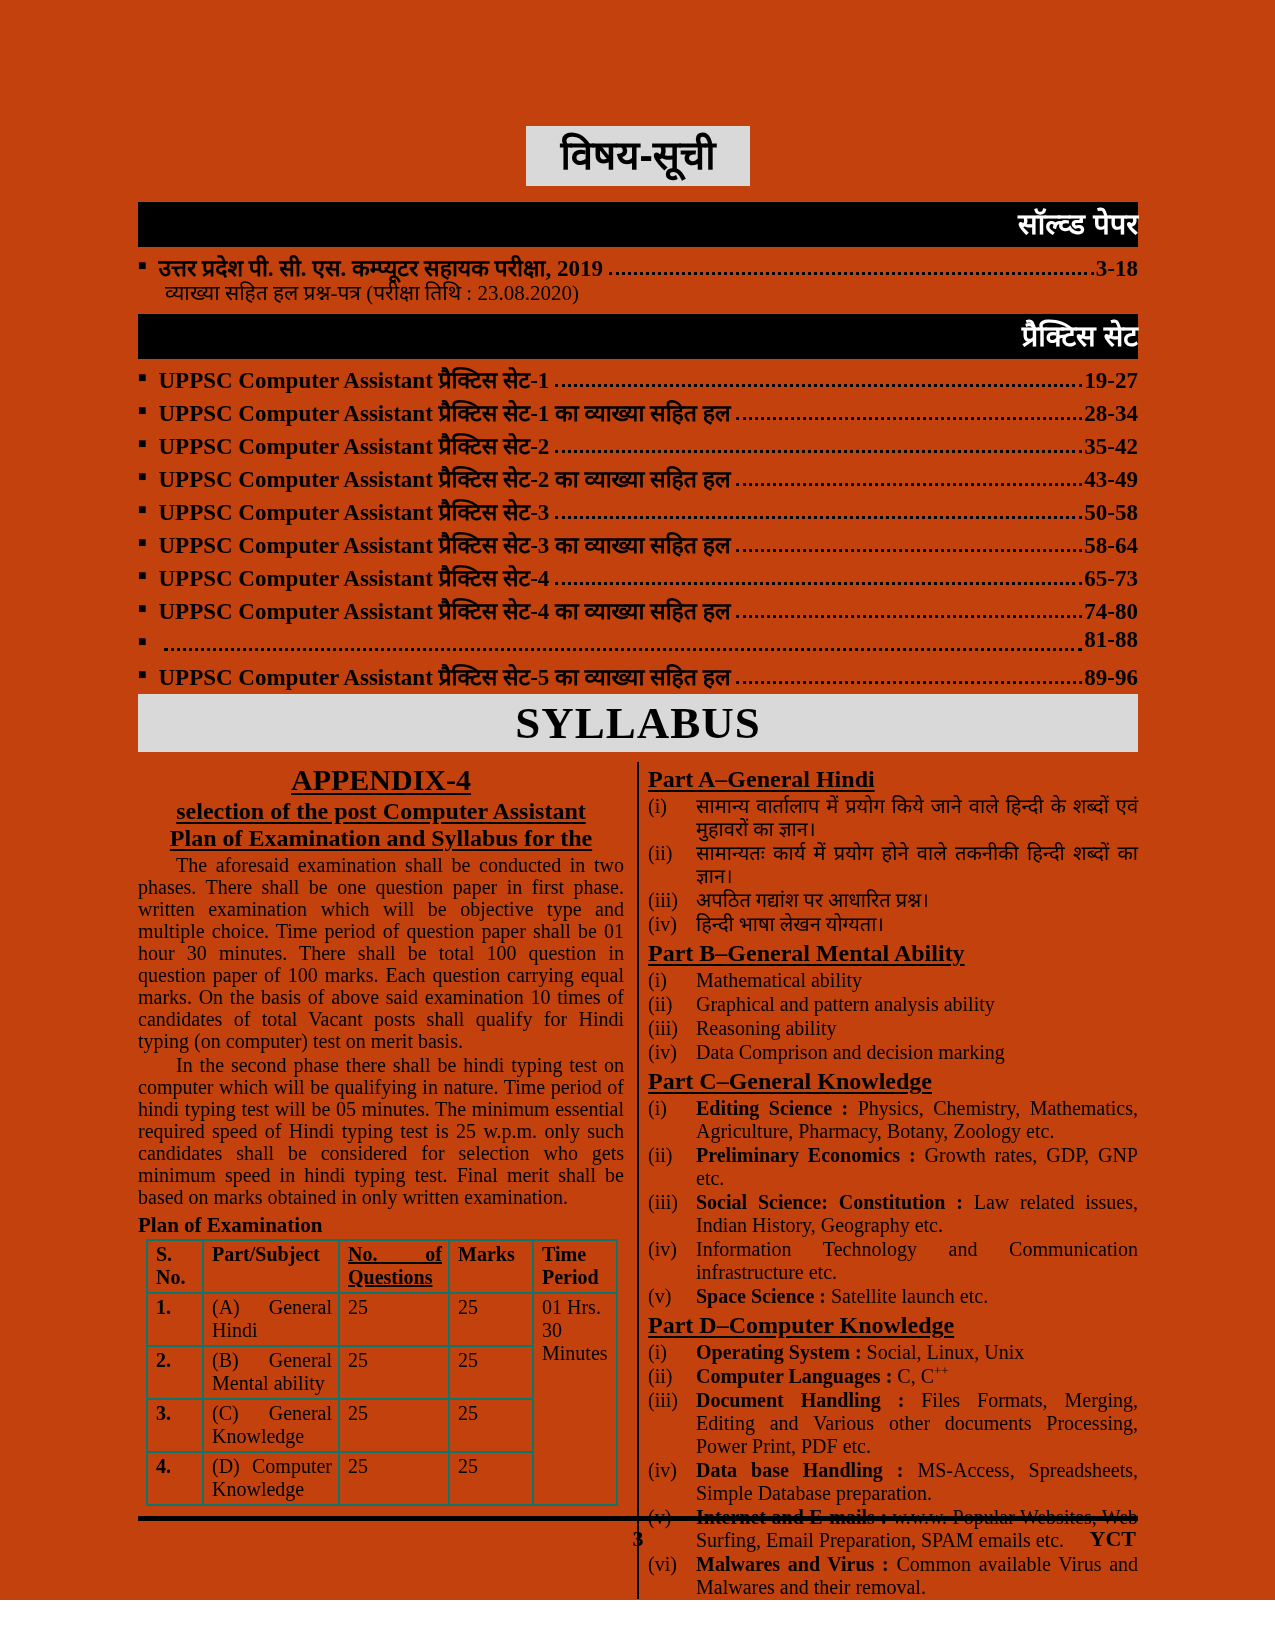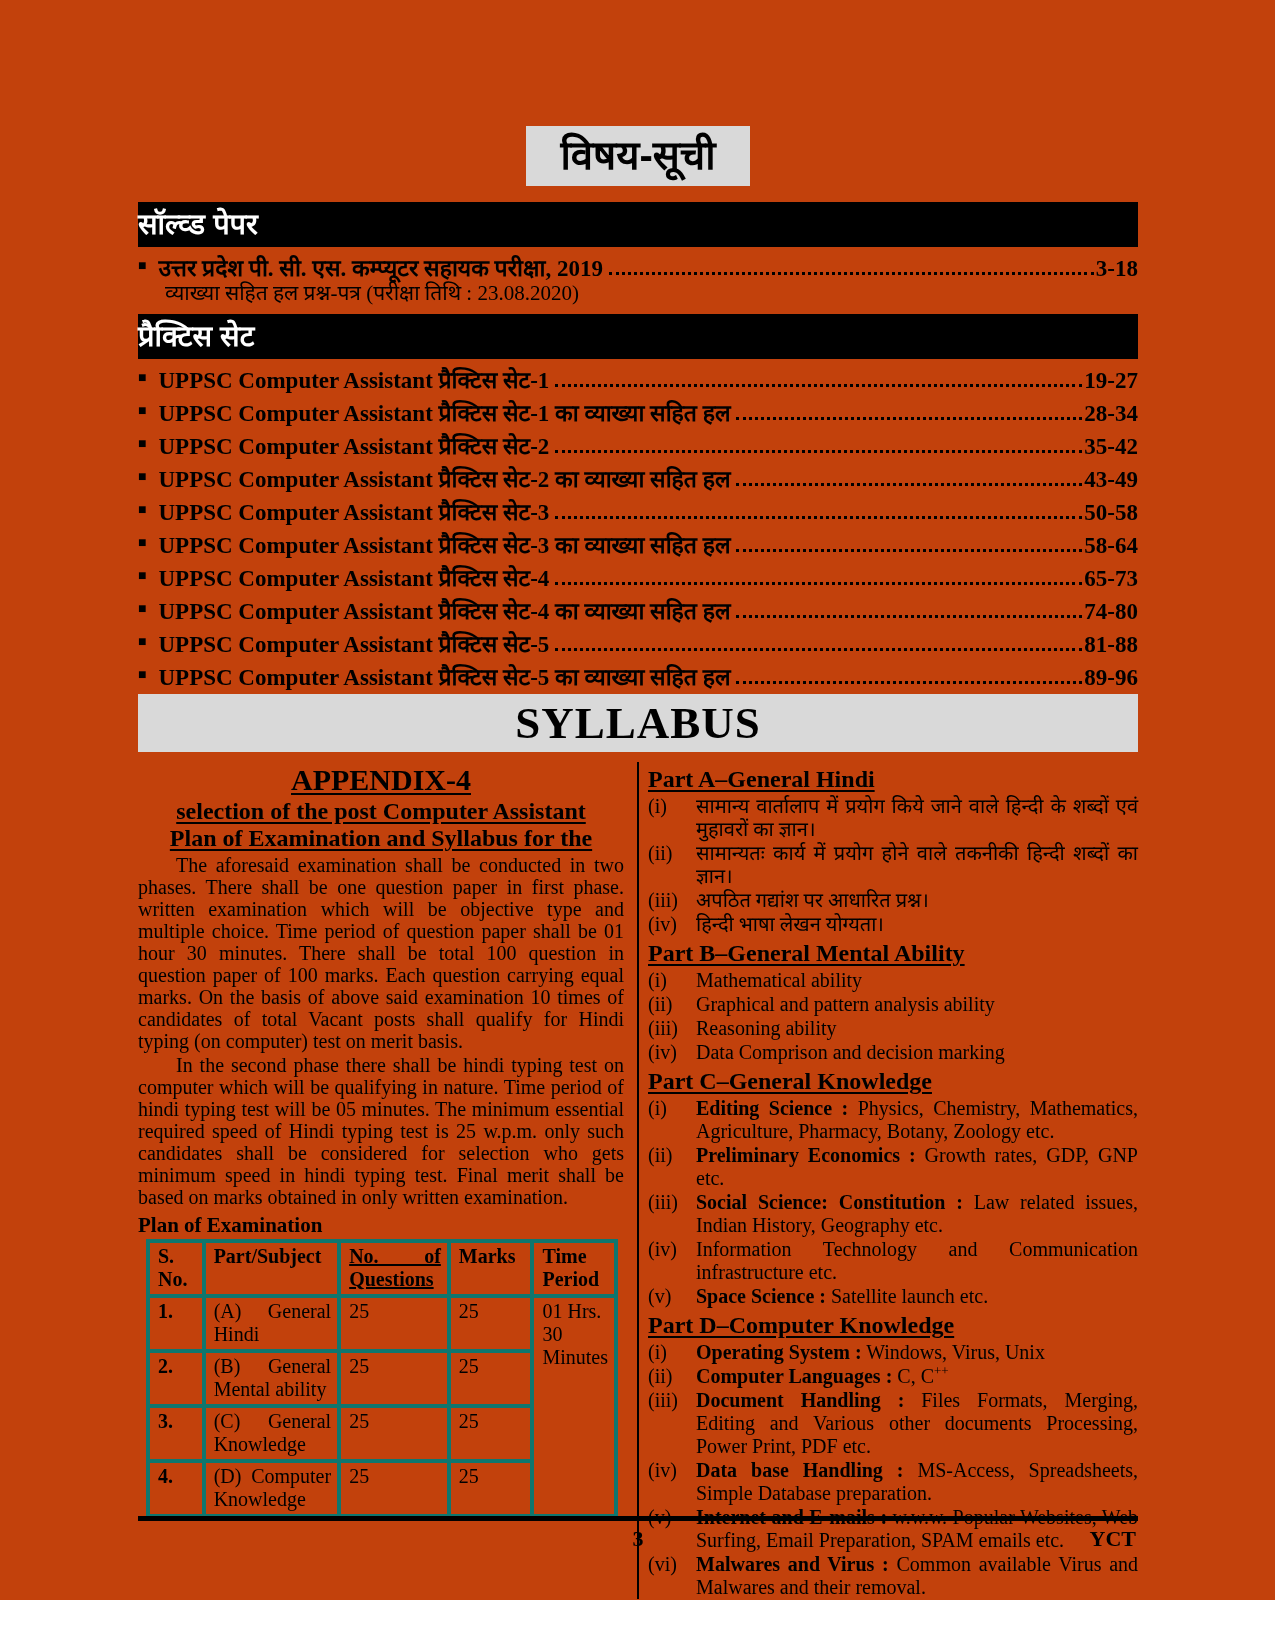--- a/index.html
+++ b/index.html
@@ -26,21 +26,21 @@
   .title-box span {
     font-family: "Liberation Sans", sans-serif;
     font-weight: bold; font-size: 40px; line-height: 58px;
   }
 
   
   .banner {
     margin-top: 16px;
     height: 45px;
     background: #000000;
-    text-align: left;
+    text-align: right;
   }
   .banner span {
     color: #ffffff;
     font-family: "Liberation Sans", sans-serif;
     font-weight: bold; font-size: 29px; line-height: 45px;
   }
   .banner.practice { margin-top: 7px; }
 
   
   .toc-row {
@@ -90,21 +90,21 @@
   .para {
     font-size: 20px; line-height: 22px;
     text-align: justify; text-indent: 38px;
     margin-top: 2px;
   }
 
   .plan-title { text-align: left; font-weight: bold; font-size: 21px; line-height: 28px; margin-top: 3px; }
 
   table.plan-table { border-collapse: collapse; margin-left: 8px; width: 472px; }
   .plan-table th, .plan-table td {
-    border: 4px solid #0f766e;
+    border: 2px solid #0f766e;
     font-size: 20px; line-height: 23px;
     padding: 2px 6px 3px 8px;
     vertical-align: top;
     text-align: left;
   }
   .plan-table th { font-weight: bold; text-align: justify; text-align-last: auto; }
   .plan-table th.just { text-align: justify; }
   .plan-table td.sno { font-weight: bold; width: 56px; }
   .plan-table th.c-sno { width: 56px; }
   .plan-table th.c-subj { width: 136px; }
@@ -197,21 +197,20 @@
         <span class="toc-pages">65-73</span>
       </div>
       <div class="toc-row">
         <span class="bullet">■</span>
         <span class="toc-label">UPPSC Computer Assistant प्रैक्टिस सेट-4 का व्याख्या सहित हल</span>
         <span class="leader"></span>
         <span class="toc-pages">74-80</span>
       </div>
       <div class="toc-row">
         <span class="bullet">■</span>
-        <span class="toc-label">UPPSC Computer Assistant प्रैक्टिस सेट-5</span>
         <span class="leader"></span>
         <span class="toc-pages">81-88</span>
       </div>
       <div class="toc-row">
         <span class="bullet">■</span>
         <span class="toc-label">UPPSC Computer Assistant प्रैक्टिस सेट-5 का व्याख्या सहित हल</span>
         <span class="leader"></span>
         <span class="toc-pages">89-96</span>
       </div>
     </div>
@@ -340,21 +339,21 @@
         <div class="item">
           <span class="num">(v)</span>
           <span class="itext"><b>Space Science :</b> <span>Satellite launch etc.</span></span>
         </div>
 
         <div class="part-heading">
           <span class="u">Part D–Computer Knowledge</span>
         </div>
         <div class="item">
           <span class="num">(i)</span>
-          <span class="itext"><b>Operating System :</b> <span>Windows, Virus, Unix</span></span>
+          <span class="itext"><b>Operating System :</b> <span>Social, Linux, Unix</span></span>
         </div>
         <div class="item">
           <span class="num">(ii)</span>
           <span class="itext"><b>Computer Languages :</b> <span>C, C</span><sup>++</sup></span>
         </div>
         <div class="item">
           <span class="num">(iii)</span>
           <span class="itext"><b>Document Handling :</b> <span>Files Formats, Merging, Editing and Various other documents Processing, Power Print, PDF etc.</span></span>
         </div>
         <div class="item">

